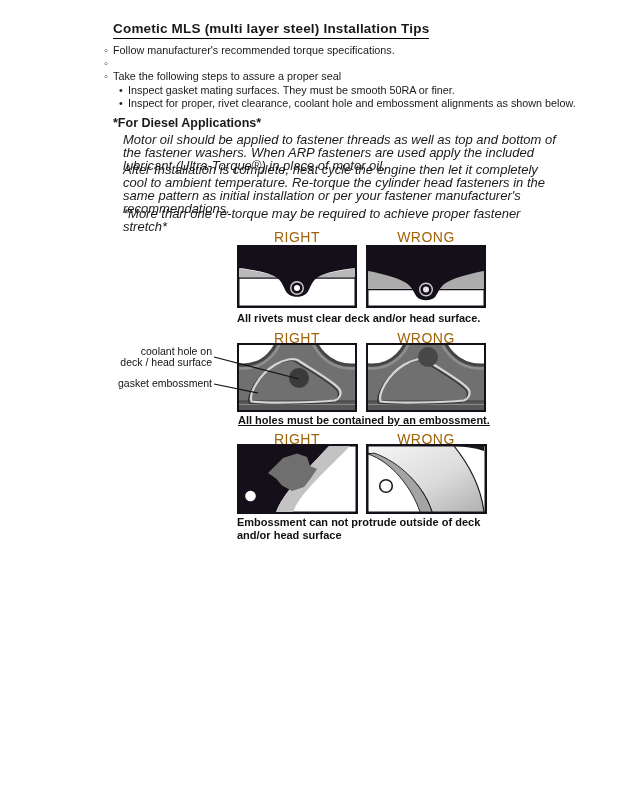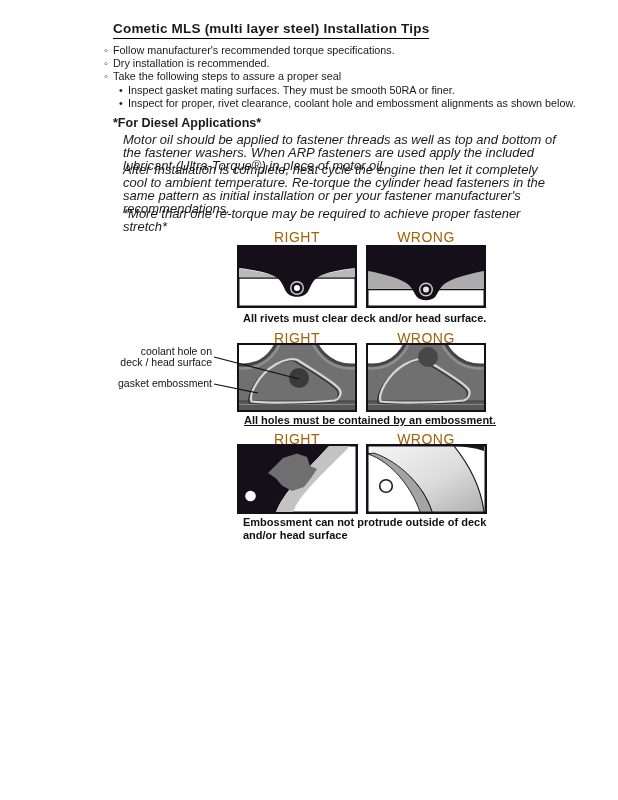--- a/index.html
+++ b/index.html
@@ -22,21 +22,21 @@
   .p1 { top:133px; }
   .p2 { top:163px; }
   .pnote { top:207px; }
 
   .dlabel {
     position:absolute; width:120px; text-align:center;
     font-size:14px; letter-spacing:.5px; color:#a16207; white-space:nowrap;
   }
   .dbox { position:absolute; width:121px; z-index:1; }
   .dbox svg { display:block; }
-  .caption { position:absolute; font-size:11px; font-weight:bold; color:#111; white-space:pre-line; line-height:12.5px;margin-left:6px; }
+  .caption { position:absolute; font-size:11px; font-weight:bold; color:#111; white-space:pre-line; line-height:12.5px; }
 
   .side-label { position:absolute; text-align:right; font-size:10.5px; line-height:11px; color:#111; white-space:pre-line; }
   .lbl-coolant { left:118px; width:94px; top:346px; }
   .lbl-emboss  { left:110px; width:102px; top:378px; }
   .leader { position:absolute; left:110px; top:330px; z-index:3; pointer-events:none; }
 
   .legal { position:absolute; left:105px; top:574px; width:430px; font-size:6px; line-height:7.2px; color:#1c1c1c; }
   .legal-heading { font-weight:bold; margin:0 0 7px 0; }
   .legal p { margin:0 0 5px 0; white-space:pre-line; }
 
@@ -49,21 +49,20 @@
 
   <div class="title">Cometic MLS (multi layer steel) Installation Tips</div>
 
   <div class="bullets">
     <div class="brow">
       <span class="bglyph">◦</span>
       <span>Follow manufacturer's recommended torque specifications.</span>
     </div>
     <div class="brow">
       <span class="bglyph">◦</span>
-      <span>Dry installation is recommended.</span>
     </div>
     <div class="brow">
       <span class="bglyph">◦</span>
       <span>Take the following steps to assure a proper seal</span>
     </div>
     <div class="brow sub">
       <span class="bglyph">•</span>
       <span>Inspect gasket mating surfaces.  They must be smooth 50RA or finer.</span>
     </div>
     <div class="brow sub">

